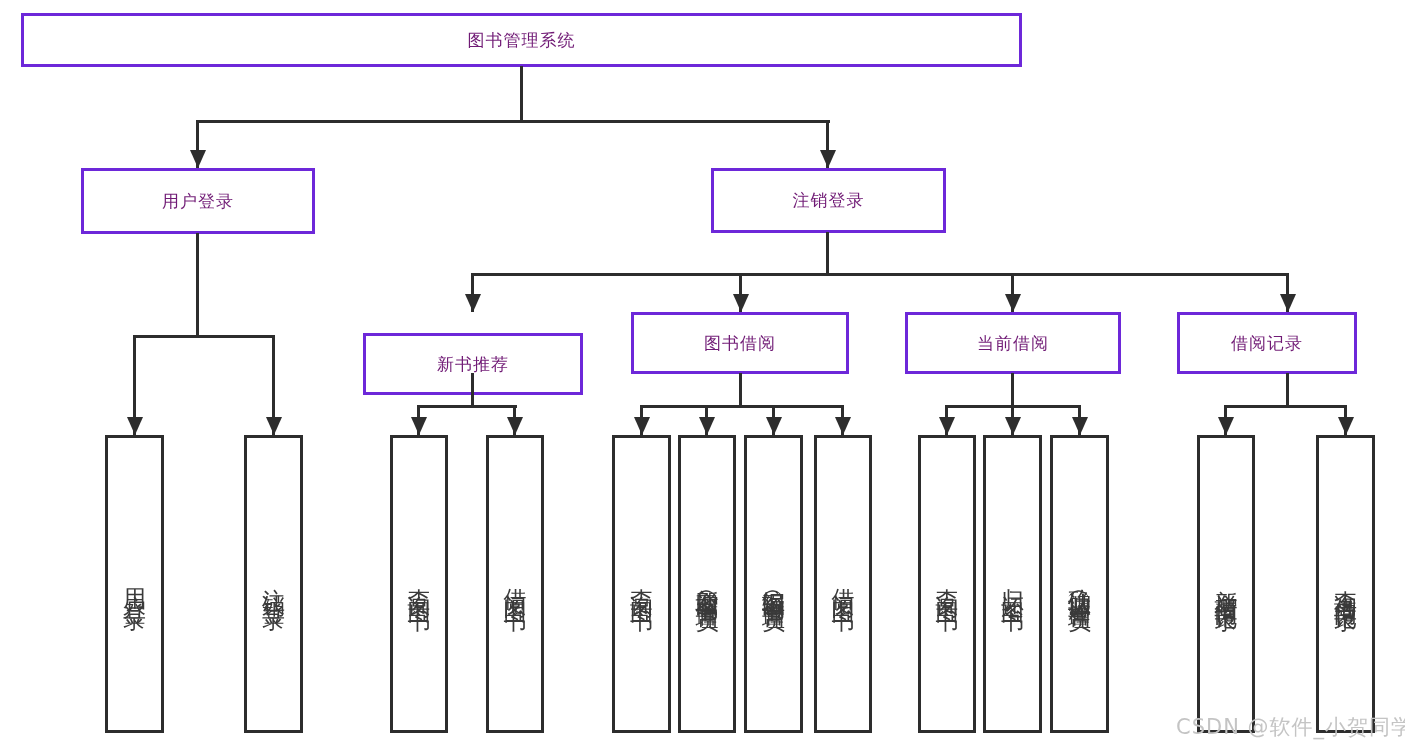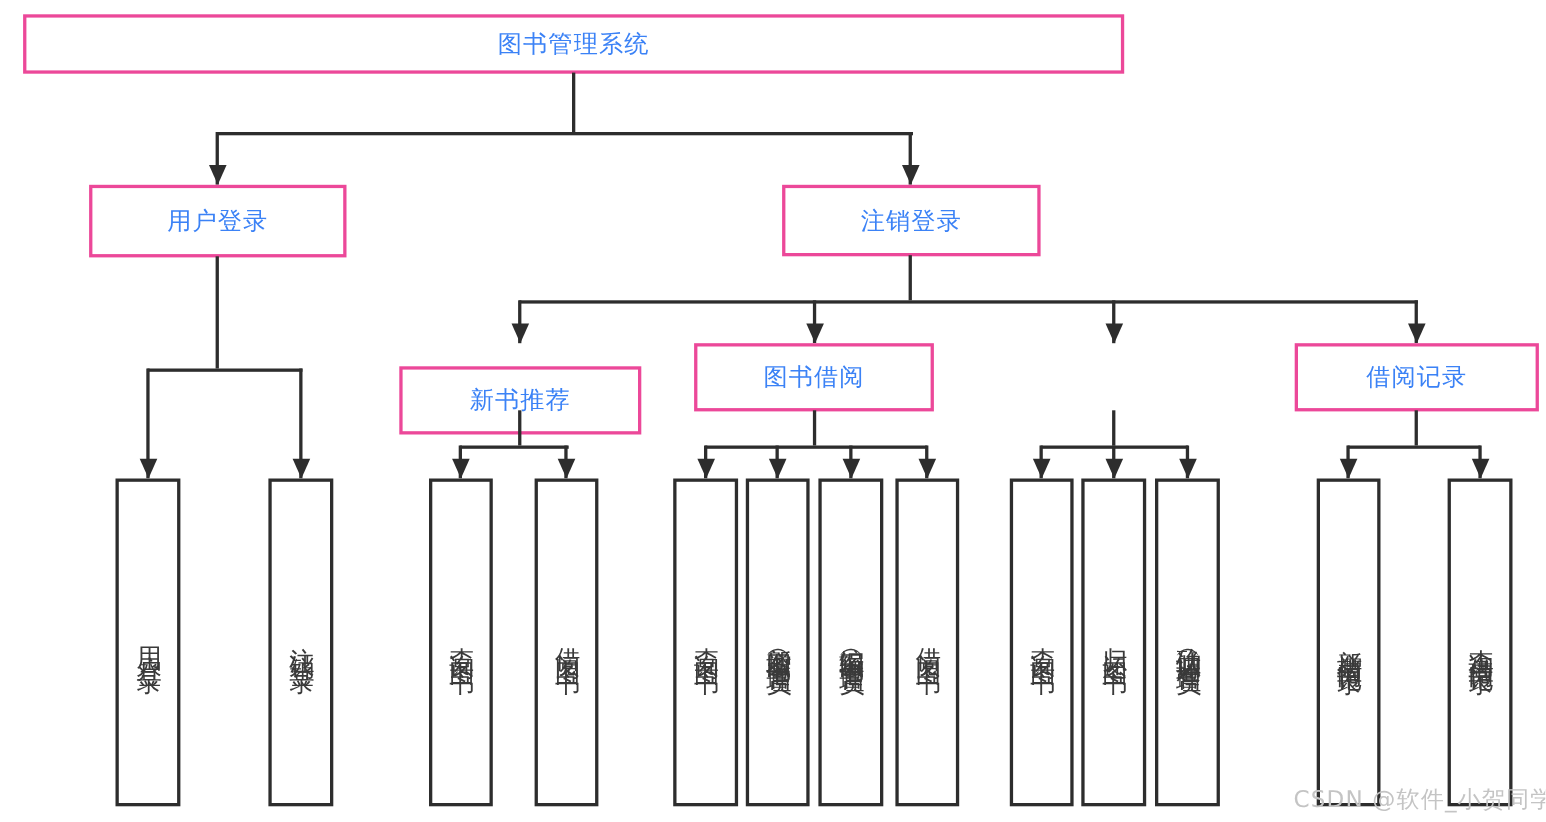--- a/index.html
+++ b/index.html
@@ -7,23 +7,23 @@
     position:relative;
     width:1405px; height:747px;
     background:#ffffff;
     font-family:"DejaVu Sans","Liberation Sans",sans-serif;
     overflow:hidden;
   }
   .box {
     position:absolute;
     box-sizing:border-box;
     background:#ffffff;
-    border:3px solid #ec4899;
+    border:3px solid #6d28d9;
     display:flex; align-items:center; justify-content:center;
-    font-size:22px; color:#3b82f6;
+    font-size:17px; color:#701a75;
     letter-spacing:1px;
     white-space:nowrap;
   }
   .vbox {
     position:absolute;
     box-sizing:border-box;
     background:#ffffff;
     border:3px solid #2d2d2d;
     display:flex; align-items:center; justify-content:center;
     writing-mode:vertical-rl;
@@ -82,21 +82,22 @@
 
   <div class="line" style="left:826px; top:232px; width:3px; height:41px;"></div>
   <div class="line" style="left:472px; top:273px; width:817px; height:3px;"></div>
   <div class="drop" style="left:471px; top:273px; height:39px;"></div>
   <div class="drop" style="left:739px; top:273px; height:39px;"></div>
   <div class="drop" style="left:1011px; top:273px; height:39px;"></div>
   <div class="drop" style="left:1286px; top:273px; height:39px;"></div>
 
   <div class="box" style="left:363px; top:312px; width:220px; height:62px;margin-top:21px;">新书推荐</div>
   <div class="box" style="left:631px; top:312px; width:218px; height:62px;">图书借阅</div>
-  <div class="box" style="left:1177px; top:312px; width:222px; height:62px;">借阅记录</div>
+  <div class="box" style="left:905px; top:312px; width:216px; height:62px;">当前借阅</div>
+  <div class="box" style="left:1177px; top:312px; width:180px; height:62px;">借阅记录</div>
 
   <div class="line" style="left:471px; top:373px; width:3px; height:32px;"></div>
   <div class="line" style="left:418px; top:405px; width:99px; height:3px;"></div>
   <div class="drop" style="left:417px; top:405px; height:30px;"></div>
   <div class="drop" style="left:513px; top:405px; height:30px;"></div>
 
   <div class="line" style="left:739px; top:373px; width:3px; height:32px;"></div>
   <div class="line" style="left:641px; top:405px; width:202px; height:3px;"></div>
   <div class="drop" style="left:640px; top:405px; height:30px;"></div>
   <div class="drop" style="left:705px; top:405px; height:30px;"></div>

